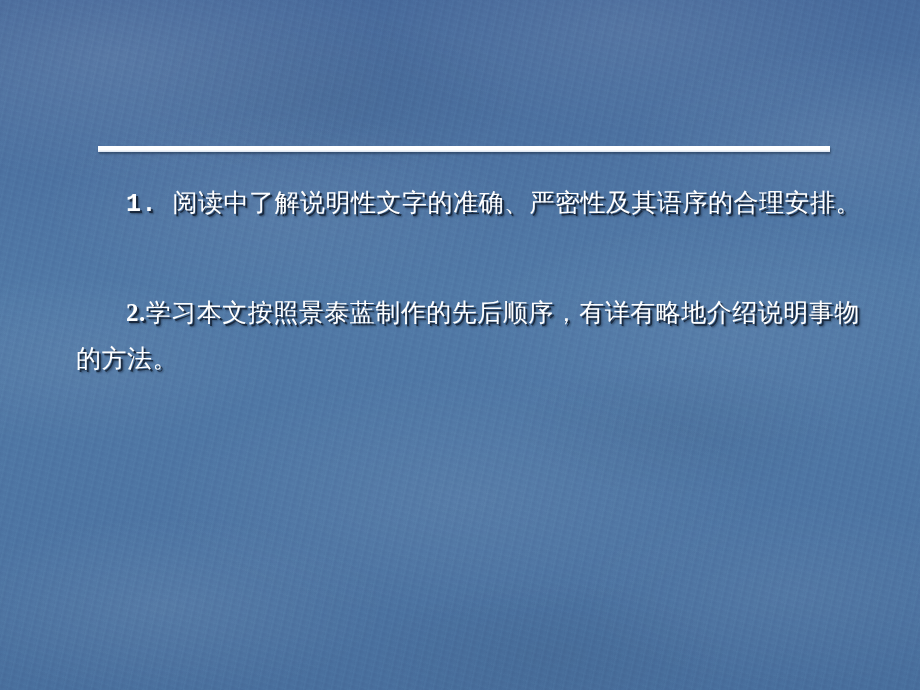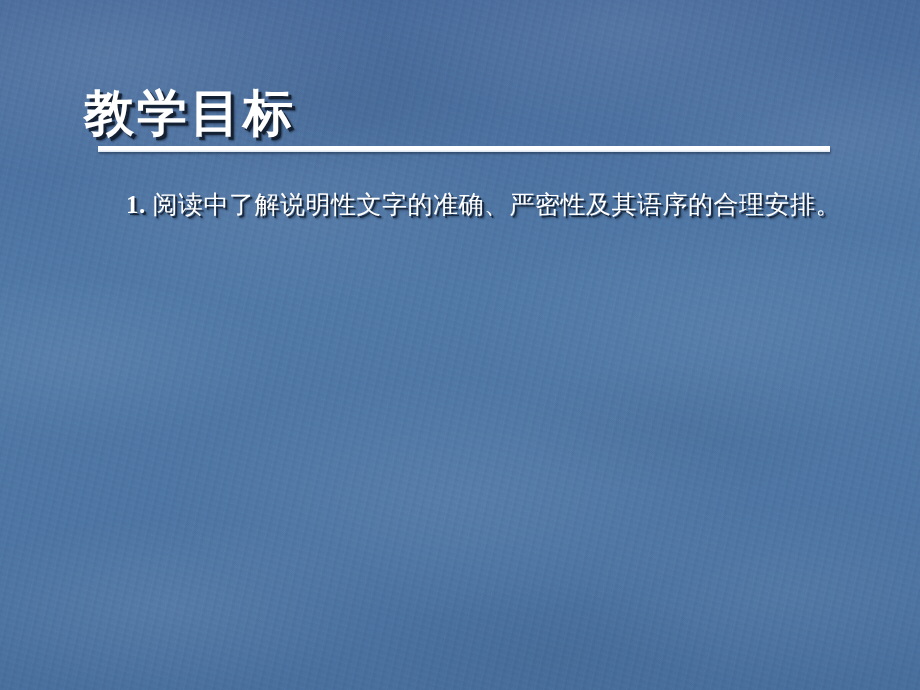--- a/index.html
+++ b/index.html
@@ -99,36 +99,38 @@
     line-height: 46px;
     text-indent: 2em;
     letter-spacing: 0.5px;
     text-shadow:
       2px 2px 0 rgba(20,34,54,0.88),
       3px 3px 2px rgba(12,22,38,0.45);
   }
 
   .goal .num { font-weight: bold; }
 
-  .goal-1 { margin: 0 0 0 0; }
+  .goal-1 { margin: 0 0 0 0; font-family: Liberation Mono, monospace; }
   .goal-2 { margin: 62px 0 0 0; }
   .goal-3 { margin: 54px 0 0 0; }
 </style>
 </head>
 <body>
 
 <div class="slide">
 
-  <h1 class="title">教学目标</h1>
 
   <div class="divider"></div>
 
   <div class="body">
 
     <p class="goal goal-1">
       <span class="num">1.</span><span> 阅读中了解说明性文字的准确、严密性及其语序的合理安排。</span>
     </p>
 
+    <p class="goal goal-2">
+      <span class="num">2.</span><span>学习本文按照景泰蓝制作的先后顺序，有详有略地介绍说明事物的方法。</span>
+    </p>
 
 
   </div>
 
 </div>
 
 </body></html>

